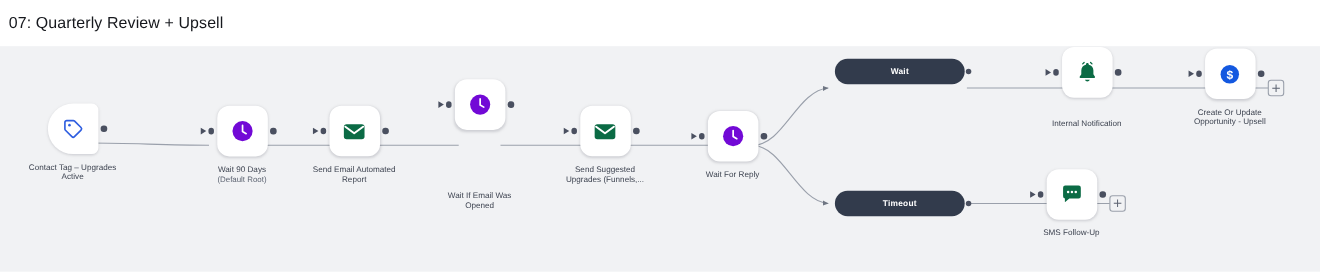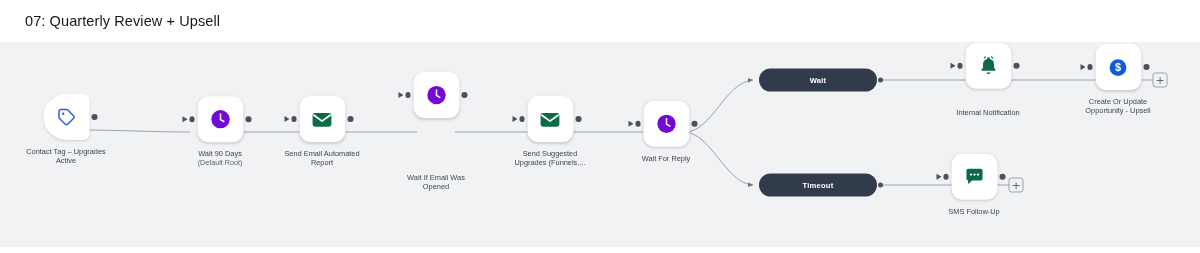--- a/index.html
+++ b/index.html
@@ -9,21 +9,21 @@
   }
   body {
     width: 1200px;
     height: 253px;
     font-family: "Liberation Sans", sans-serif;
     overflow: hidden;
     position: relative;
   }
   #page-title {
     position: absolute;
-    left: 25px;
+    left: 8px;
     top: 13px;
     font-size: 14.5px;
     color: #16181d;
     letter-spacing: 0.1px;
     white-space: nowrap;
   }
   #canvas {
     position: absolute;
     left: 0;
     top: 42px;
@@ -248,21 +248,21 @@
         <svg class="icon" width="22" height="22" viewBox="0 0 24 24">
           <circle cx="12" cy="12" r="10" fill="#7209d6"></circle>
           <path d="M12 6.4v6l3.6 2.1" fill="none" stroke="#ffffff" stroke-width="1.7" stroke-linecap="round"></path>
         </svg>
       </span>
       <span class="dot right"></span>
     </div>
     <div class="node-label">Wait For Reply</div>
   </div>
 
-  <div class="pill" style="left:818px; top:38px;text-align:center;">
+  <div class="pill" style="left:818px; top:23px;text-align:center;">
     <span class="pill-label">Wait</span>
     <span class="dot right"></span>
   </div>
 
   <div class="pill" style="left:818px; top:143px;">
     <span class="pill-label">Timeout</span>
     <span class="dot right"></span>
   </div>
 
   <div class="node" style="left:988px; top:38px;gap:12px;">

